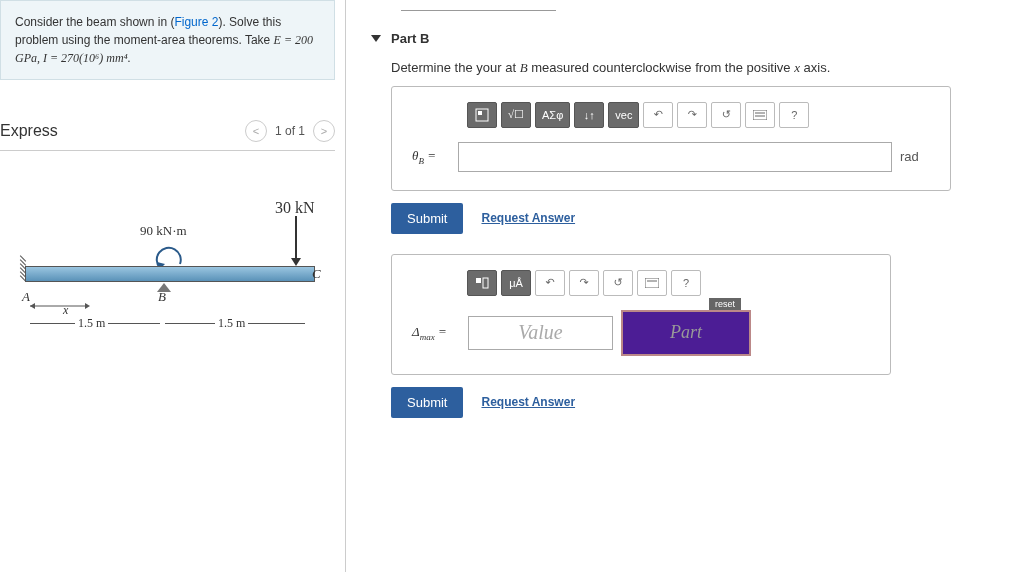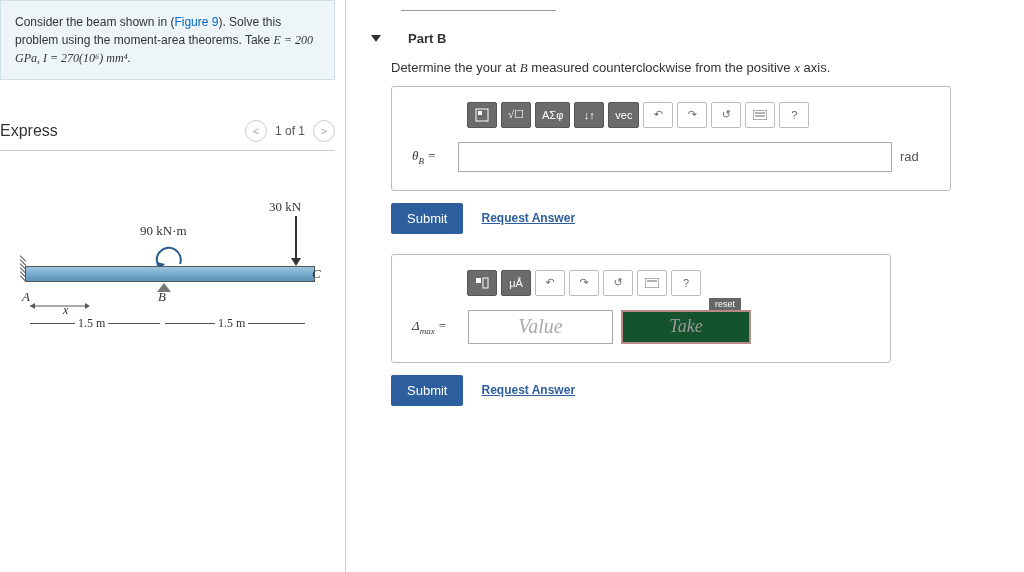--- a/index.html
+++ b/index.html
@@ -15,64 +15,64 @@
 .nav-circle { width: 22px; height: 22px; border: 1px solid #ccc; border-radius: 50%; display: flex; align-items: center; justify-content: center; color: #aaa; font-size: 11px; }
 .figure-image { position: relative; margin: 40px 10px 0 10px; height: 180px; }
 .beam-group { position: absolute; left: 15px; top: 75px; width: 290px; }
 .beam-blue { height: 16px; background: linear-gradient(#9ac5e0, #5a92b8); border: 1px solid #555; position: relative; }
 .hatch-left { position: absolute; left: -6px; top: -8px; width: 6px; height: 32px; }
 .hatch-line { width: 8px; height: 1px; background: #555; transform: rotate(45deg); margin-bottom: 3px; }
 .label-A { position: absolute; left: 12px; top: 98px; font-style: italic; font-family: 'Times New Roman', serif; }
 .label-B { position: absolute; left: 148px; top: 98px; font-style: italic; font-family: 'Times New Roman', serif; }
 .label-C { position: absolute; left: 302px; top: 75px; font-style: italic; font-family: 'Times New Roman', serif; }
 .label-90 { position: absolute; left: 130px; top: 32px; font-family: 'Times New Roman', serif; font-size: 13px; }
-.label-30 { position: absolute; left: 259px; top: 8px; font-family: 'Times New Roman', serif; font-size: 13px; }
+.label-30 { position: absolute; left: 265px; top: 8px; font-family: 'Times New Roman', serif; font-size: 16px; }
 .label-x { position: absolute; left: 53px; top: 112px; font-style: italic; font-family: 'Times New Roman', serif; font-size: 12px; }
 .dim-line { position: absolute; border-top: 1px solid #555; }
 .dim1 { left: 20px; top: 132px; width: 130px; }
 .dim2 { left: 155px; top: 132px; width: 140px; }
 .dim-label1 { position: absolute; left: 65px; top: 125px; font-family: 'Times New Roman', serif; font-size: 12px; background: #fff; padding: 0 3px; }
 .dim-label2 { position: absolute; left: 205px; top: 125px; font-family: 'Times New Roman', serif; font-size: 12px; background: #fff; padding: 0 3px; }
 .moment-arc { position: absolute; left: 145px; top: 55px; width: 30px; height: 30px; }
 .force-arrow { position: absolute; left: 285px; top: 25px; }
 .force-line { width: 2px; height: 42px; background: #333; }
 .force-head { width: 0; height: 0; border-left: 5px solid transparent; border-right: 5px solid transparent; border-top: 8px solid #333; margin-left: -4px; }
 .roller-b { position: absolute; left: 147px; top: 92px; width: 0; height: 0; border-left: 7px solid transparent; border-right: 7px solid transparent; border-bottom: 9px solid #777; }
 .right-panel { flex: 1; border-left: 1px solid #ccc; padding: 0 15px 0 25px; overflow-y: auto; }
 .hr-top { border: none; border-top: 1px solid #999; margin: 10px 0 20px 30px; width: 155px; }
-.part-header { display: flex; align-items: center; gap: 27px; margin: 15px 0 12px 0; }
+.part-header { display: flex; align-items: center; gap: 10px; margin: 15px 0 12px 0; }
 .part-caret { width: 0; height: 0; border-left: 5px solid transparent; border-right: 5px solid transparent; border-top: 7px solid #333; }
 .part-title { font-weight: bold; font-size: 13px; }
 .part-body { padding-left: 20px; }
 .prompt { font-size: 13px; margin-bottom: 8px; line-height: 1.5; }
 .prompt em { font-style: italic; font-family: 'Times New Roman', serif; }
 .instruct { font-weight: bold; font-size: 13px; margin-bottom: 12px; }
 .answer-box { border: 1px solid #bbb; border-radius: 3px; padding: 15px 20px 18px 20px; margin-bottom: 12px; max-width: 560px; }
 .toolbar { display: flex; gap: 4px; margin-bottom: 14px; padding-left: 55px; }
 .tb-btn { background: #6b6b6b; color: #fff; border: 1px solid #555; border-radius: 2px; height: 26px; min-width: 30px; display: flex; align-items: center; justify-content: center; font-size: 11px; padding: 0 6px; }
 .tb-btn.light { background: #fff; color: #666; border: 1px solid #bbb; }
 .input-row { display: flex; align-items: center; gap: 8px; }
 .var-label { font-family: Liberation Serif, serif; font-style: italic; font-size: 13px; min-width: 38px; text-align: left; }
 .var-label sub { font-size: 9px; font-style: italic; }
 .answer-input { flex: 1; height: 30px; border: 1px solid #aaa; padding: 0 8px; font-size: 14px; }
 .unit-label { font-size: 13px; color: #555; min-width: 30px; }
-.unit-box { height: 34px; width: 130px; border: 2px solid #b88; background: #14532d; display: flex; align-items: center; justify-content: center; font-family: 'Times New Roman', serif; font-style: italic; font-size: 18px; color: #999; position: relative; }
+.unit-box { height: 46px; width: 130px; border: 2px solid #b88; background: #4c1d95; display: flex; align-items: center; justify-content: center; font-family: 'Times New Roman', serif; font-style: italic; font-size: 18px; color: #999; position: relative; }
 .reset-tag { position: absolute; top: -14px; right: 8px; background: #666; color: #fff; font-size: 9px; padding: 1px 6px; font-style: normal; font-family: Arial; }
 .value-box { height: 34px; width: 145px; border: 1px solid #aaa; display: flex; align-items: center; justify-content: center; font-family: 'Times New Roman', serif; font-style: italic; font-size: 20px; color: #aaa; }
 .actions { display: flex; align-items: center; gap: 18px; margin-bottom: 20px; }
 .submit-btn { background: #2d5f9e; color: #fff; border: none; padding: 8px 16px; font-size: 13px; border-radius: 2px; }
 .req-link { color: #2d5f9e; font-weight: bold; font-size: 12px; text-decoration: underline; }
 </style>
 </head>
 <body>
 
 <div class="container">
   <div class="left-panel">
     <div class="problem-box">
-      <span>Consider the beam shown in (</span><a href="#">Figure 9</a><span>). Solve this problem using the moment-area theorems. Take </span><span style="font-family:'Times New Roman',serif; font-style:italic;">E = 200 GPa, I = 270(10⁶) mm⁴.</span>
+      <span>Consider the beam shown in (</span><a href="#">Figure 2</a><span>). Solve this problem using the moment-area theorems. Take </span><span style="font-family:'Times New Roman',serif; font-style:italic;">E = 200 GPa, I = 270(10⁶) mm⁴.</span>
     </div>
 
     <div class="figure-section">
       <div class="figure-header">
         <div class="figure-title">Express</div>
         <div class="figure-nav">
           <div class="nav-circle">&lt;</div>
           <span>1 of 1</span>
           <div class="nav-circle">&gt;</div>
         </div>
@@ -186,21 +186,21 @@
                 <line x1="2" y1="3" x2="12" y2="3" stroke="#666"></line>
               </svg>
             </div>
           <div class="tb-btn light">?</div>
         </div>
         <div class="input-row">
           <div class="var-label" style="min-width:48px;"><span>Δ</span><sub>max</sub><span> =</span></div>
           <div class="value-box">Value</div>
           <div class="unit-box">
             <div class="reset-tag">reset</div>
-            <span>Take</span>
+            <span>Part</span>
           </div>
         </div>
       </div>
       <div class="actions">
         <button class="submit-btn">Submit</button>
         <a href="#" class="req-link">Request Answer</a>
       </div>
     </div>
   </div>
 </div>

